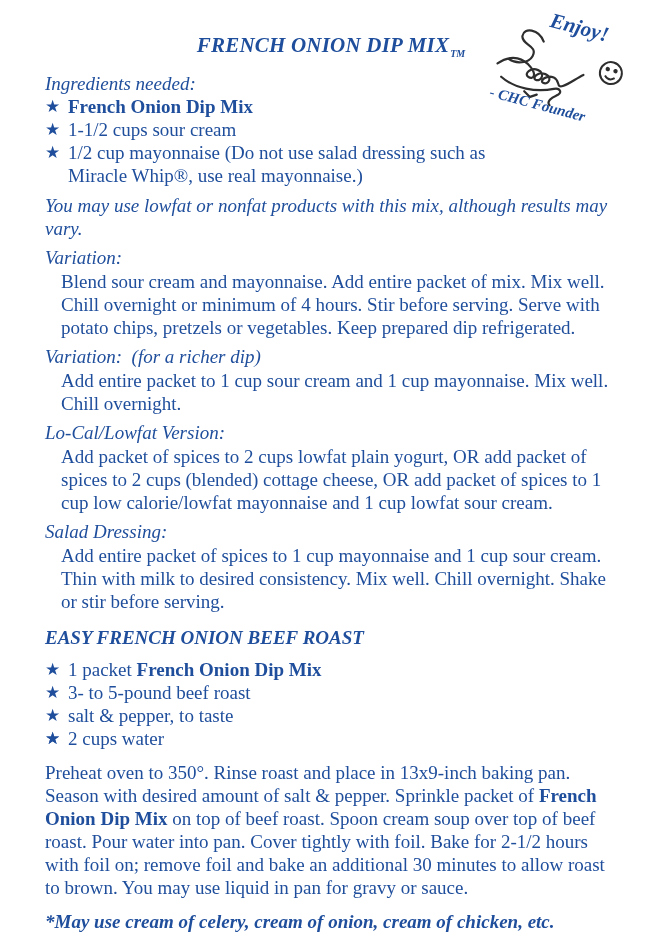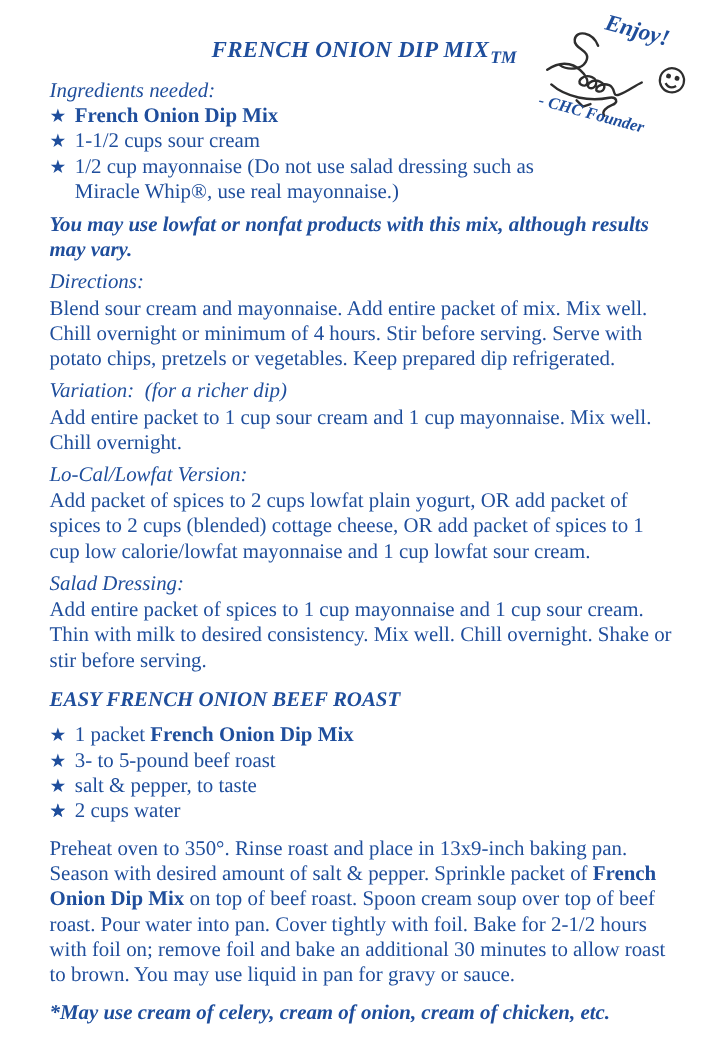--- a/index.html
+++ b/index.html
@@ -22,21 +22,21 @@
   }
   .title {
     text-align: center;
     font-style: italic;
     font-weight: bold;
     font-size: 21px;
     letter-spacing: 0.2px;
     margin: 0 0 7px 0;
   }
   .tm {
-    font-size: 16px;
+    font-size: 10px;
     font-weight: bold;
     vertical-align: sub;
     margin-left: 1px;
     letter-spacing: 0;
   }
   .sec-h {
     font-style: italic;
     font-weight: normal;
     margin: 6px 0 0 0;
     white-space: pre-wrap;
@@ -49,24 +49,24 @@
   .star {
     position: absolute;
     left: 0;
     top: 0;
     font-size: 17px;
     font-style: normal;
   }
   .ing-line2 { display: block; }
   .note {
     font-style: italic;
-    font-weight: 700;
+    font-weight: 400;
     margin: 7px 0 0 0;
   }
-  .body-p { margin: 1px 0 0 0; }
+  .body-p { margin: 1px 0 0 16px; }
   .roast-title {
     font-style: italic;
     font-weight: bold;
     margin: 13px 0 9px 0;
   }
   .roast-par { margin: 11px 0 0 0; }
   .footnote {
     font-style: italic;
     font-weight: 600;
     margin: 11px 0 0 0;
@@ -139,21 +139,21 @@
       </div>
       <div class="ing-row">
         <span class="star">★</span>
         <span>1/2 cup mayonnaise (Do not use salad dressing such as</span>
         <span class="ing-line2">Miracle Whip®, use real mayonnaise.)</span>
       </div>
     </div>
 
     <div class="note">You may use lowfat or nonfat products with this mix, although results may vary.</div>
 
-    <div class="sec-h">Directions:</div>
+    <div class="sec-h">Variation:</div>
     <p class="body-p">Blend sour cream and mayonnaise. Add entire packet of mix. Mix well. Chill overnight or minimum of 4 hours. Stir before serving. Serve with potato chips, pretzels or vegetables. Keep prepared dip refrigerated.</p>
 
     <div class="sec-h">Variation:  (for a richer dip)</div>
     <p class="body-p">Add entire packet to 1 cup sour cream and 1 cup mayonnaise. Mix well. Chill overnight.</p>
 
     <div class="sec-h">Lo-Cal/Lowfat Version:</div>
     <p class="body-p">Add packet of spices to 2 cups lowfat plain yogurt, OR add packet of spices to 2 cups (blended) cottage cheese, OR add packet of spices to 1 cup low calorie/lowfat mayonnaise and 1 cup lowfat sour cream.</p>
 
     <div class="sec-h">Salad Dressing:</div>
     <p class="body-p">Add entire packet of spices to 1 cup mayonnaise and 1 cup sour cream. Thin with milk to desired consistency. Mix well. Chill overnight. Shake or stir before serving.</p>

